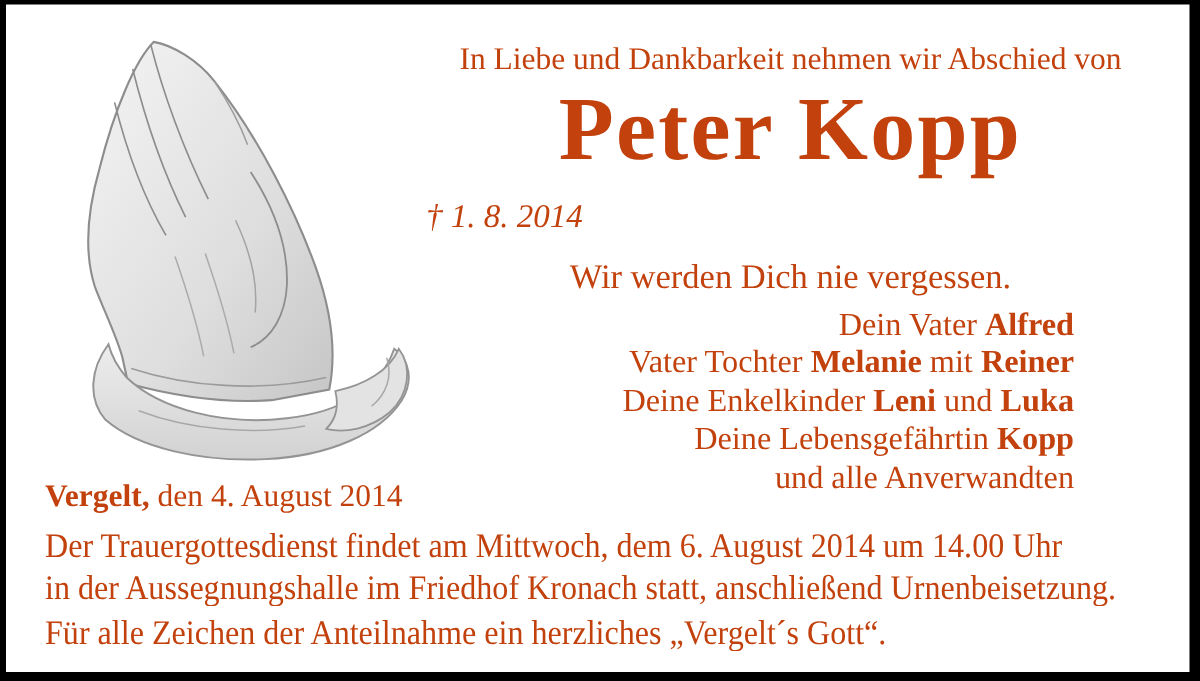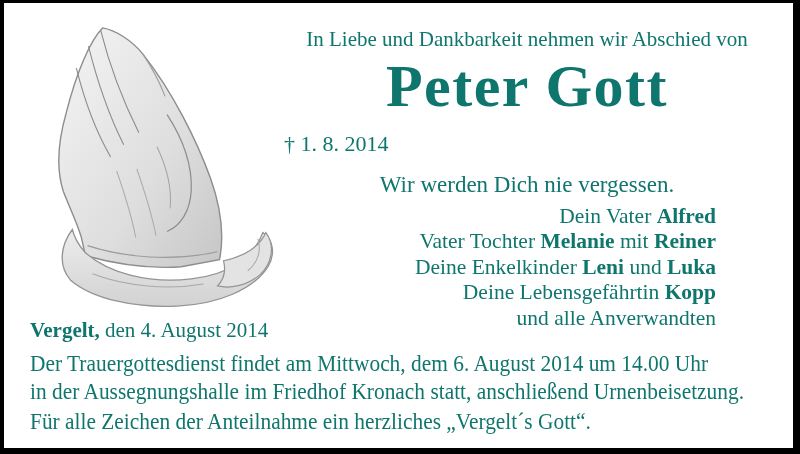--- a/index.html
+++ b/index.html
@@ -11,21 +11,21 @@
     position: relative;
     width: 800px;
     height: 454px;
     box-sizing: border-box;
     background: #ffffff;
     border-style: solid;
     border-color: #000000;
     border-width: 3px 7px 6px 4px;
     overflow: hidden;
     font-family: "Liberation Serif", serif;
-    color: #0f766e;
+    color: #c2410c;
   }
   .hands-wrap {
     position: absolute;
     left: 26px;
     top: 16px;
     width: 254px;
     height: 296px;
   }
   .hands-wrap svg { width: 100%; height: 100%; display: block; }
 
@@ -60,21 +60,21 @@
   .dates {
     position: absolute;
     top: 128px;
     left: 0;
     width: 100%;
     font-size: 22px;
     display: flex;
     justify-content: space-between;
   }
   .dates .birth { margin-left: 70px; }
-  .dates .death { margin-right: 59px; }
+  .dates .death { margin-right: 59px; font-style: italic; }
   .farewell {
     position: absolute;
     top: 169px;
     left: 0;
     width: 100%;
     text-align: center;
     font-size: 23px;
     white-space: nowrap;
   }
   .mourners {
@@ -159,21 +159,21 @@
 
       <path d="M192,239 C212,235 228,225 234,211 C243,223 241,241 228,253 C215,264 198,267 186,264 C194,256 194,247 192,239 Z" fill="#e3e3e3" stroke="#949494" stroke-width="1.2"></path>
 
       <path d="M62,252 C96,265 138,268 172,262" fill="none" stroke="#a8a8a8" stroke-width="1"></path>
       <path d="M226,217 C230,229 226,241 216,249" fill="none" stroke="#a8a8a8" stroke-width="1"></path>
     </svg>
   </div>
 
   <div class="right-col">
     <div class="intro">In Liebe und Dankbarkeit nehmen wir Abschied von</div>
-    <div class="deceased-name">Peter Gott</div>
+    <div class="deceased-name">Peter Kopp</div>
     <div class="dates">
       <span class="death">† 1. 8. 2014</span>
     </div>
     <div class="farewell">Wir werden Dich nie vergessen.</div>
 
     <div class="mourners">
       <div><span>Dein Vater </span><b>Alfred</b><span></span><b></b></div>
       <div><span>Vater Tochter </span><b>Melanie</b><span> mit </span><b>Reiner</b></div>
       <div><span>Deine Enkelkinder </span><b>Leni</b><span> und </span><b>Luka</b></div>
       <div><span>Deine Lebensgefährtin </span><b>Kopp</b><span></span><b></b></div>

